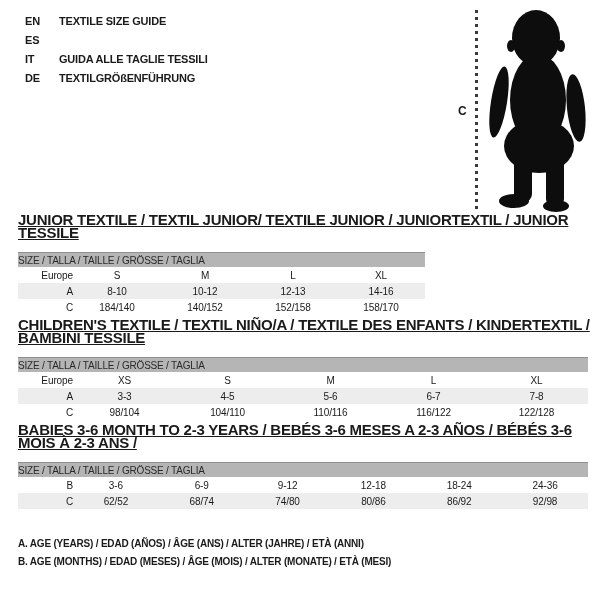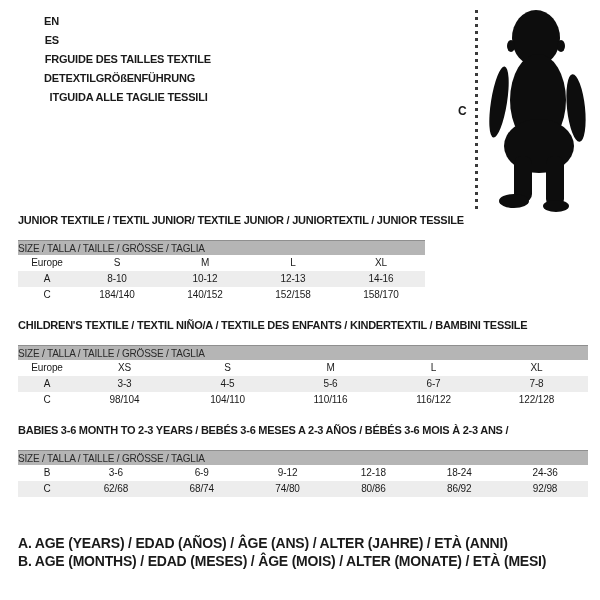--- a/index.html
+++ b/index.html
@@ -14,74 +14,71 @@
   body{
     position:relative;
     background:#ffffff;
     color:var(--ink);
     font-family:"Liberation Sans", sans-serif;
     overflow:hidden;
   }
   
   .lang-block{position:absolute;top:12px;left:25px;}
   .lang-row{display:flex;line-height:19px;font-weight:bold;font-size:11px;letter-spacing:-0.2px;}
-  .lang-code{width:34px;flex:0 0 34px;text-align:right;}
+  .lang-code{width:34px;flex:0 0 34px;}
   
   .figure-area{position:absolute;top:4px;left:446px;width:152px;height:212px;}
   .height-label{position:absolute;left:12px;top:100px;font-size:12px;font-weight:bold;}
   .height-line{
     position:absolute;left:29px;top:6px;width:3px;height:200px;
     background:repeating-linear-gradient(to bottom, #3a3a3a 0 3px, transparent 3px 7px);
   }
   .figure-area svg{position:absolute;left:40px;top:2px;}
   
   .section{position:absolute;left:18px;width:572px;}
   #sec0{top:214px;}
   #sec1{top:319px;}
   #sec2{top:424px;}
-  .sec-title{font-weight:bold;font-size:11px;letter-spacing:-0.25px;line-height:12.5px;}
+  .sec-title{font-weight:bold;font-size:15px;letter-spacing:-0.25px;line-height:12.5px;text-decoration:underline;}
   .size-bar{
     margin-top:13px;height:15px;line-height:15px;
     background:var(--bar-bg);border-top:1px solid var(--bar-border);
     font-size:10px;letter-spacing:-0.2px;color:#2a2a2a;padding-left:0;
   }
   #sec0 .size-bar, #sec0 .size-table{width:407px;}
   #sec1 .size-bar, #sec1 .size-table{width:570px;}
   #sec2 .size-bar, #sec2 .size-table{width:570px;}
   .size-table{border-collapse:collapse;table-layout:fixed;font-size:10px;letter-spacing:-0.1px;}
   .size-table td{height:16px;text-align:center;padding:0;vertical-align:middle;}
-  .size-table td.row-label{width:55px;text-align:center;padding-left:3px;}
+  .size-table td.row-label{width:55px;text-align:right;padding-left:3px;}
   .size-table tr:nth-child(even){background:var(--row-alt);}
   
   .footnotes{position:absolute;left:18px;top:535px;}
-  .footnote{font-weight:bold;font-size:14px;letter-spacing:-0.2px;line-height:17.5px;}
+  .footnote{font-weight:bold;font-size:10px;letter-spacing:-0.2px;line-height:17.5px;}
 </style>
 </head>
 <body>
 
 <div class="page">
 
   <div class="lang-block">
       <div class="lang-row">
         <span class="lang-code">EN</span>
+        <span class="lang-title">TEXTILE SIZE GUIDE</span>
       </div>
       <div class="lang-row">
         <span class="lang-code">ES</span>
       </div>
       <div class="lang-row">
-        <span class="lang-code">FR</span>
-        <span class="lang-title">GUIDE DES TAILLES TEXTILE</span>
+        <span class="lang-code">IT</span>
+        <span class="lang-title">GUIDA ALLE TAGLIE TESSILI</span>
       </div>
       <div class="lang-row">
         <span class="lang-code">DE</span>
         <span class="lang-title">TEXTILGRÖßENFÜHRUNG</span>
-      </div>
-      <div class="lang-row">
-        <span class="lang-code">IT</span>
-        <span class="lang-title">GUIDA ALLE TAGLIE TESSILI</span>
       </div>
     </div>
 
   <div class="figure-area">
     <div class="height-label">C</div>
     <div class="height-line"></div>
     <svg width="110" height="206" viewBox="0 0 110 206" fill="#0d0d0d" aria-hidden="true">
 
       <ellipse cx="50" cy="32" rx="24" ry="28"></ellipse>
       <ellipse cx="25" cy="40" rx="4" ry="6"></ellipse>
@@ -180,21 +177,21 @@
             <td class="row-label">B</td>
             <td>3-6</td>
             <td>6-9</td>
             <td>9-12</td>
             <td>12-18</td>
             <td>18-24</td>
             <td>24-36</td>
           </tr>
           <tr>
             <td class="row-label">C</td>
-            <td>62/68</td>
+            <td>62/52</td>
             <td>68/74</td>
             <td>74/80</td>
             <td>80/86</td>
             <td>86/92</td>
             <td>92/98</td>
           </tr>
         </tbody>
       </table>
   </section>
 

